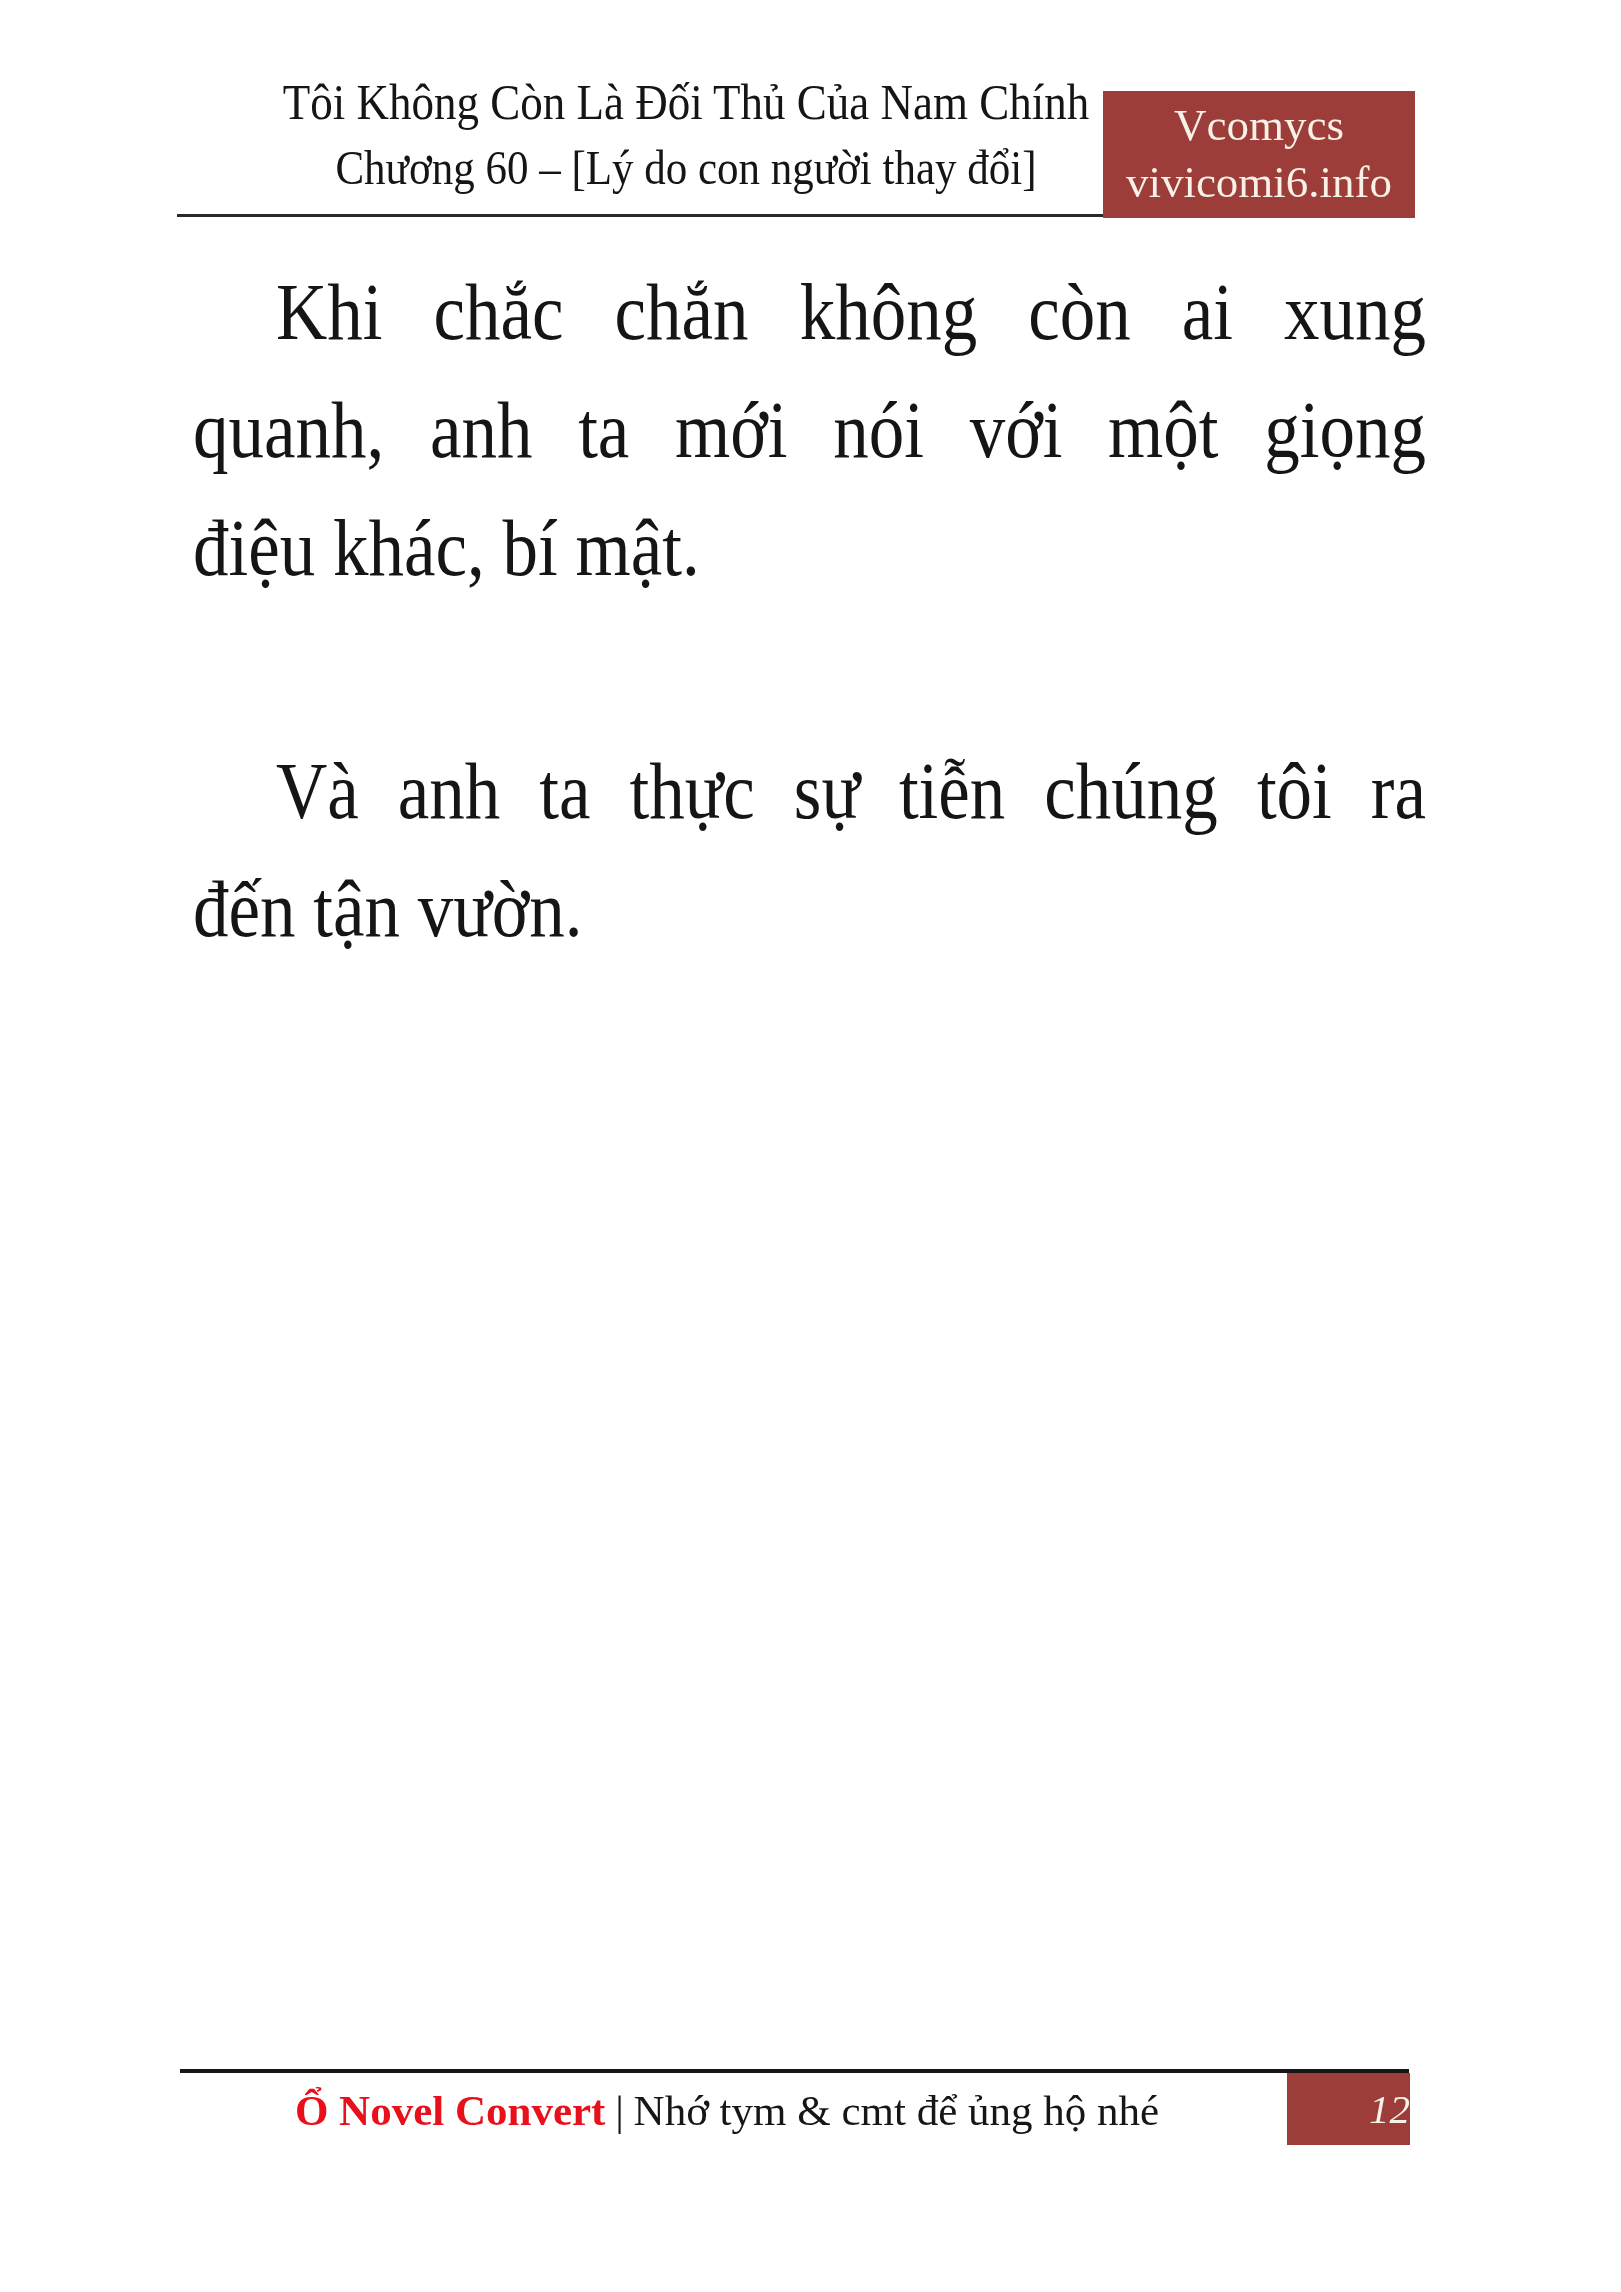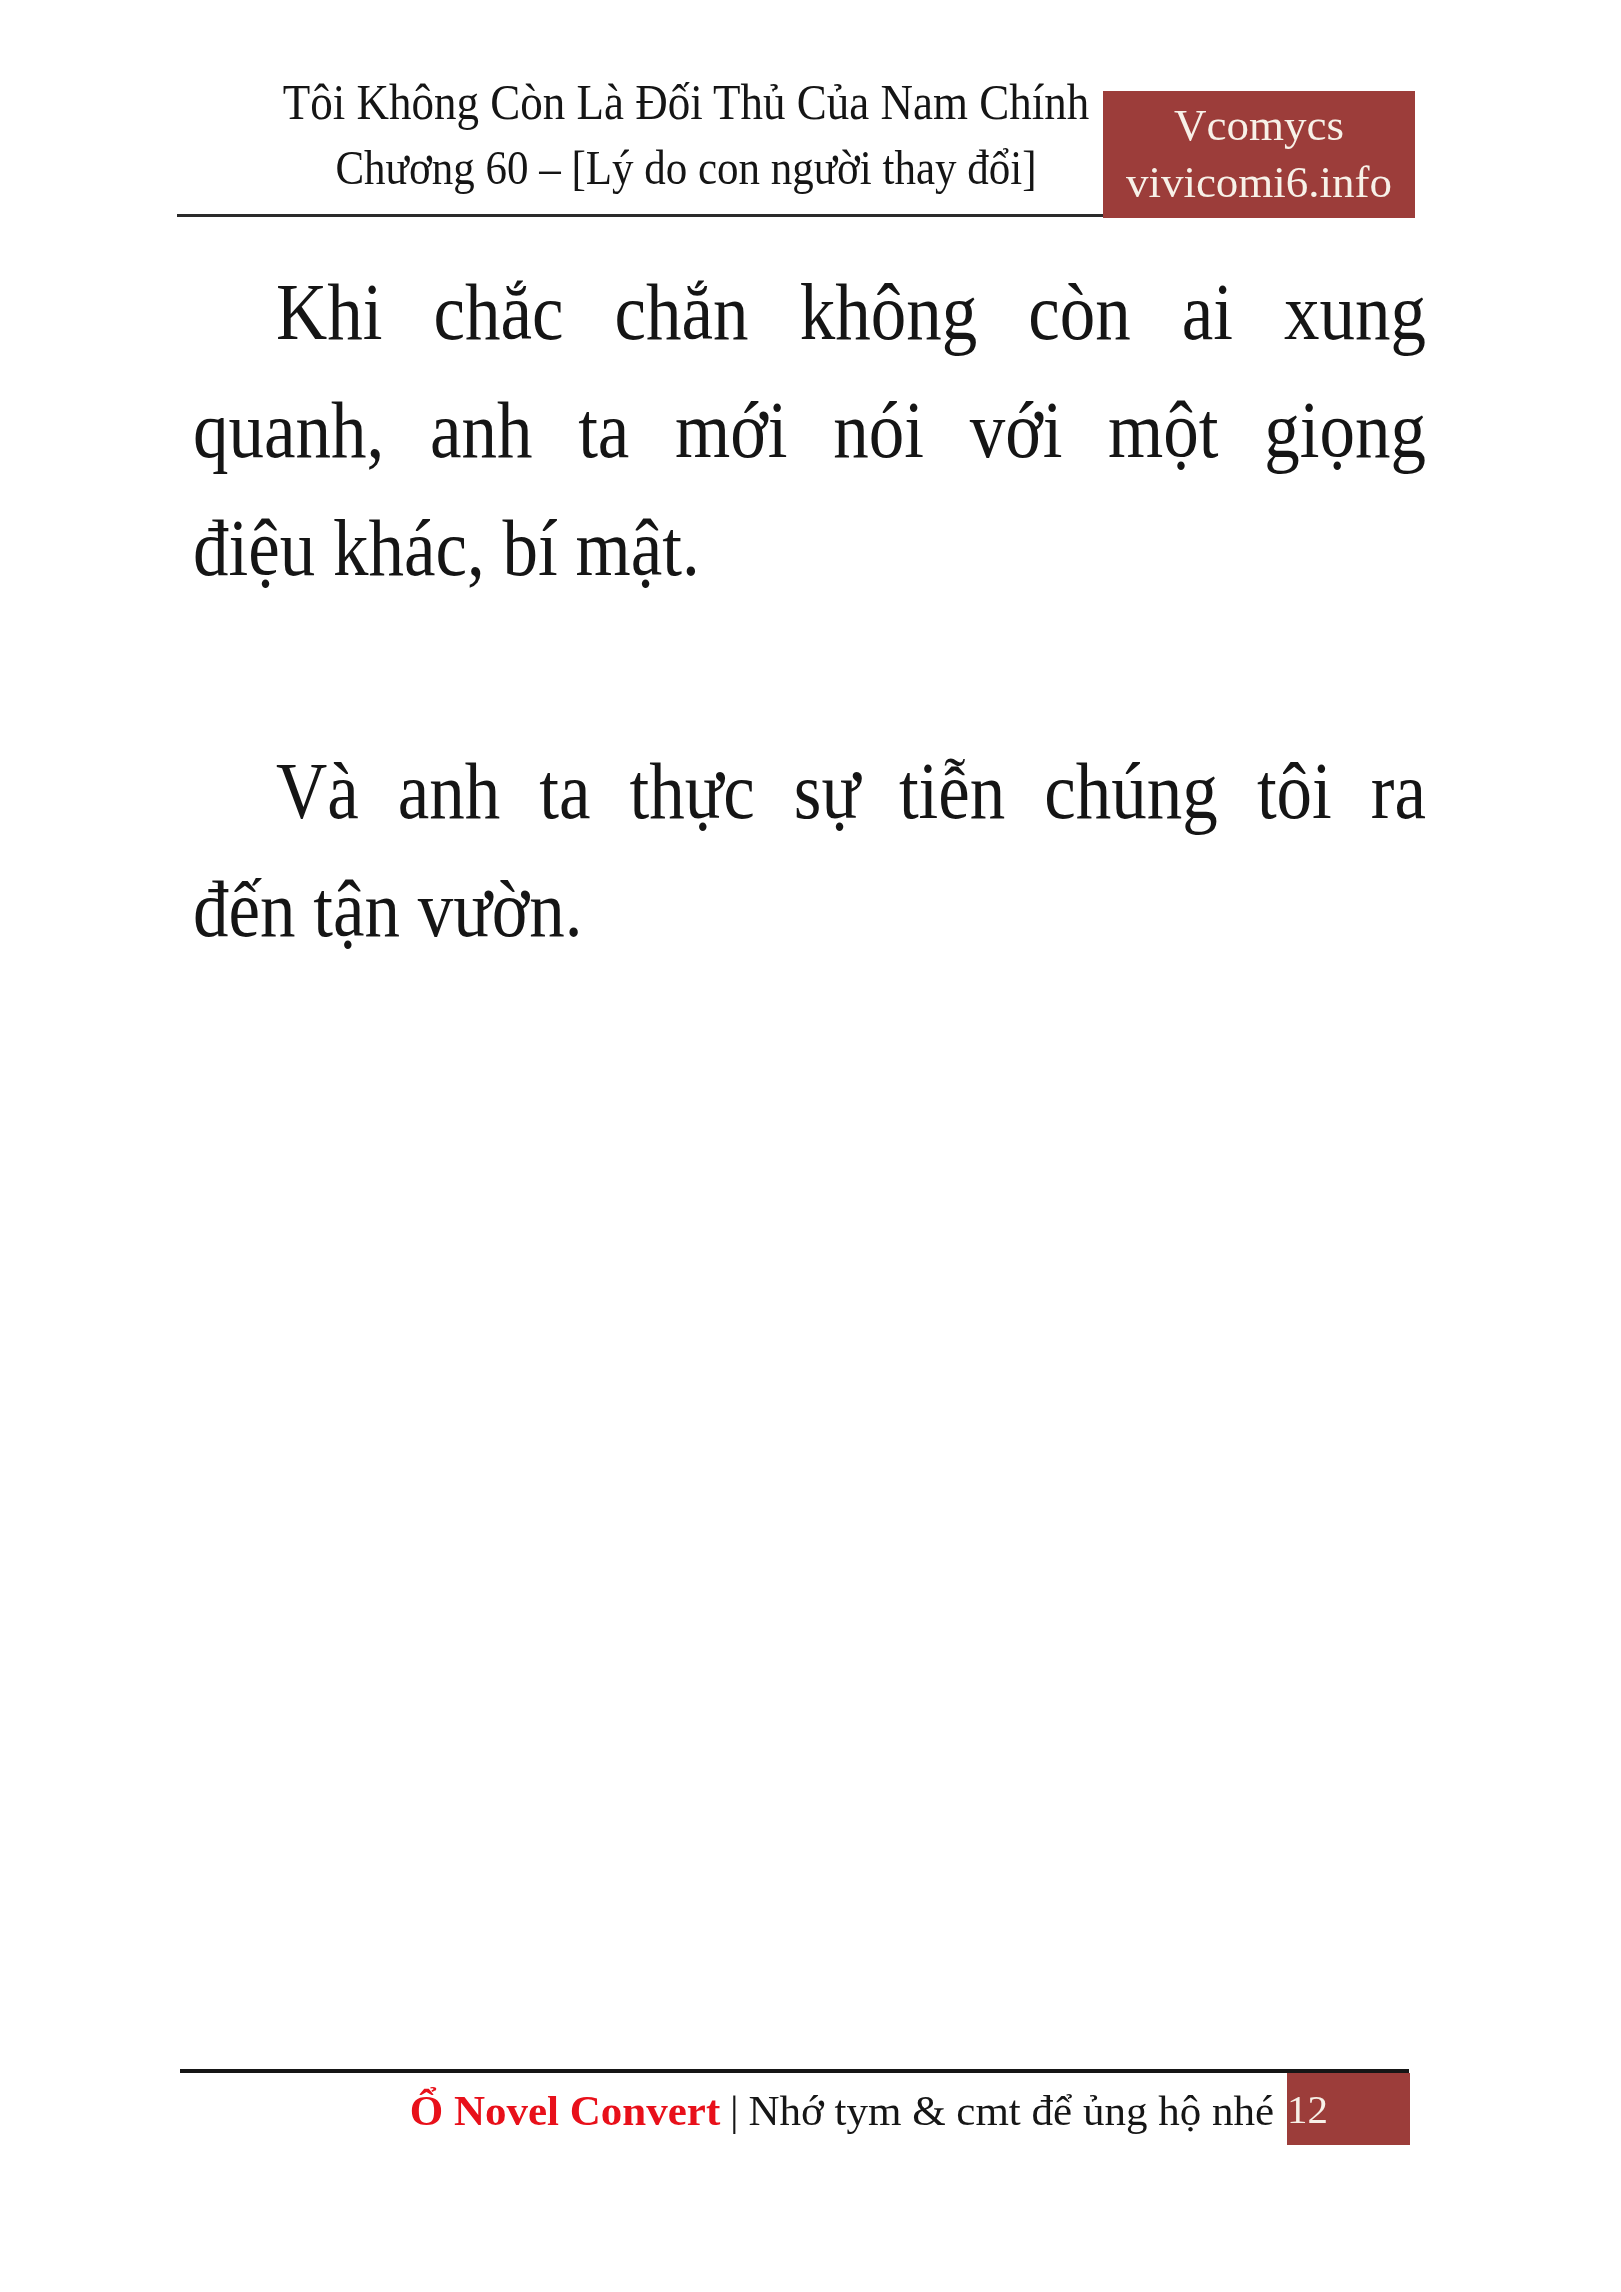--- a/index.html
+++ b/index.html
@@ -59,35 +59,36 @@
 
   
   .footer-rule {
     position: absolute;
     left: 180px; top: 2069px; width: 1229px; height: 3.9px;
     background: #161616;
   }
   .footer-text {
     position: absolute;
     left: 180px; top: 2080px; width: 1094px;
-    text-align: right;
+    text-align: center;
     font-size: 43px; line-height: 61px;
     white-space: nowrap;
   }
   .footer-brand { font-weight: bold; color: var(--accent-red, #e8101a); }
   .footer-sep   { color: #161616; padding: 0 9.8px; font-weight: normal; }
   .footer-note  { color: #161616; }
   .page-badge {
     position: absolute;
     left: 1287px; top: 2073px; width: 123px; height: 72px;
     background: var(--brand-red, #9c3d3a);
     color: var(--cream, #f7f1e8);
     font-size: 41px;
-    display: flex; align-items: center; justify-content: flex-start;
+    display: flex; align-items: center; justify-content: flex-end;
     z-index: 2;
+    font-style: italic;
   }
 
   
   .watermark {
     position: absolute;
     left: 21.6px; top: 2203px; width: 294px; height: 88px;
     font-style: italic; font-weight: bold;
     font-size: 51px; line-height: 78px;
     letter-spacing: -2px;
     transform: skewX(-6deg) scaleY(1.05);

